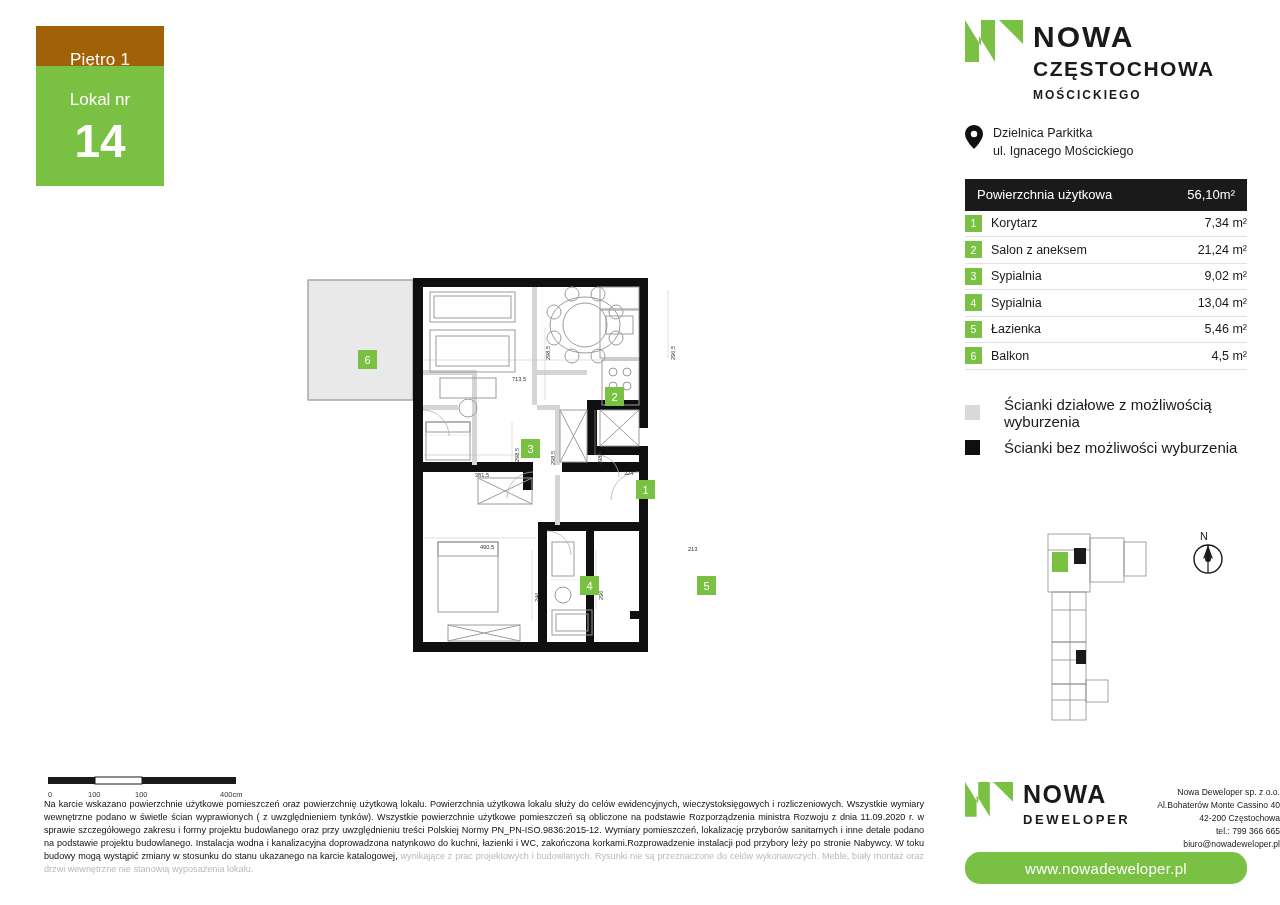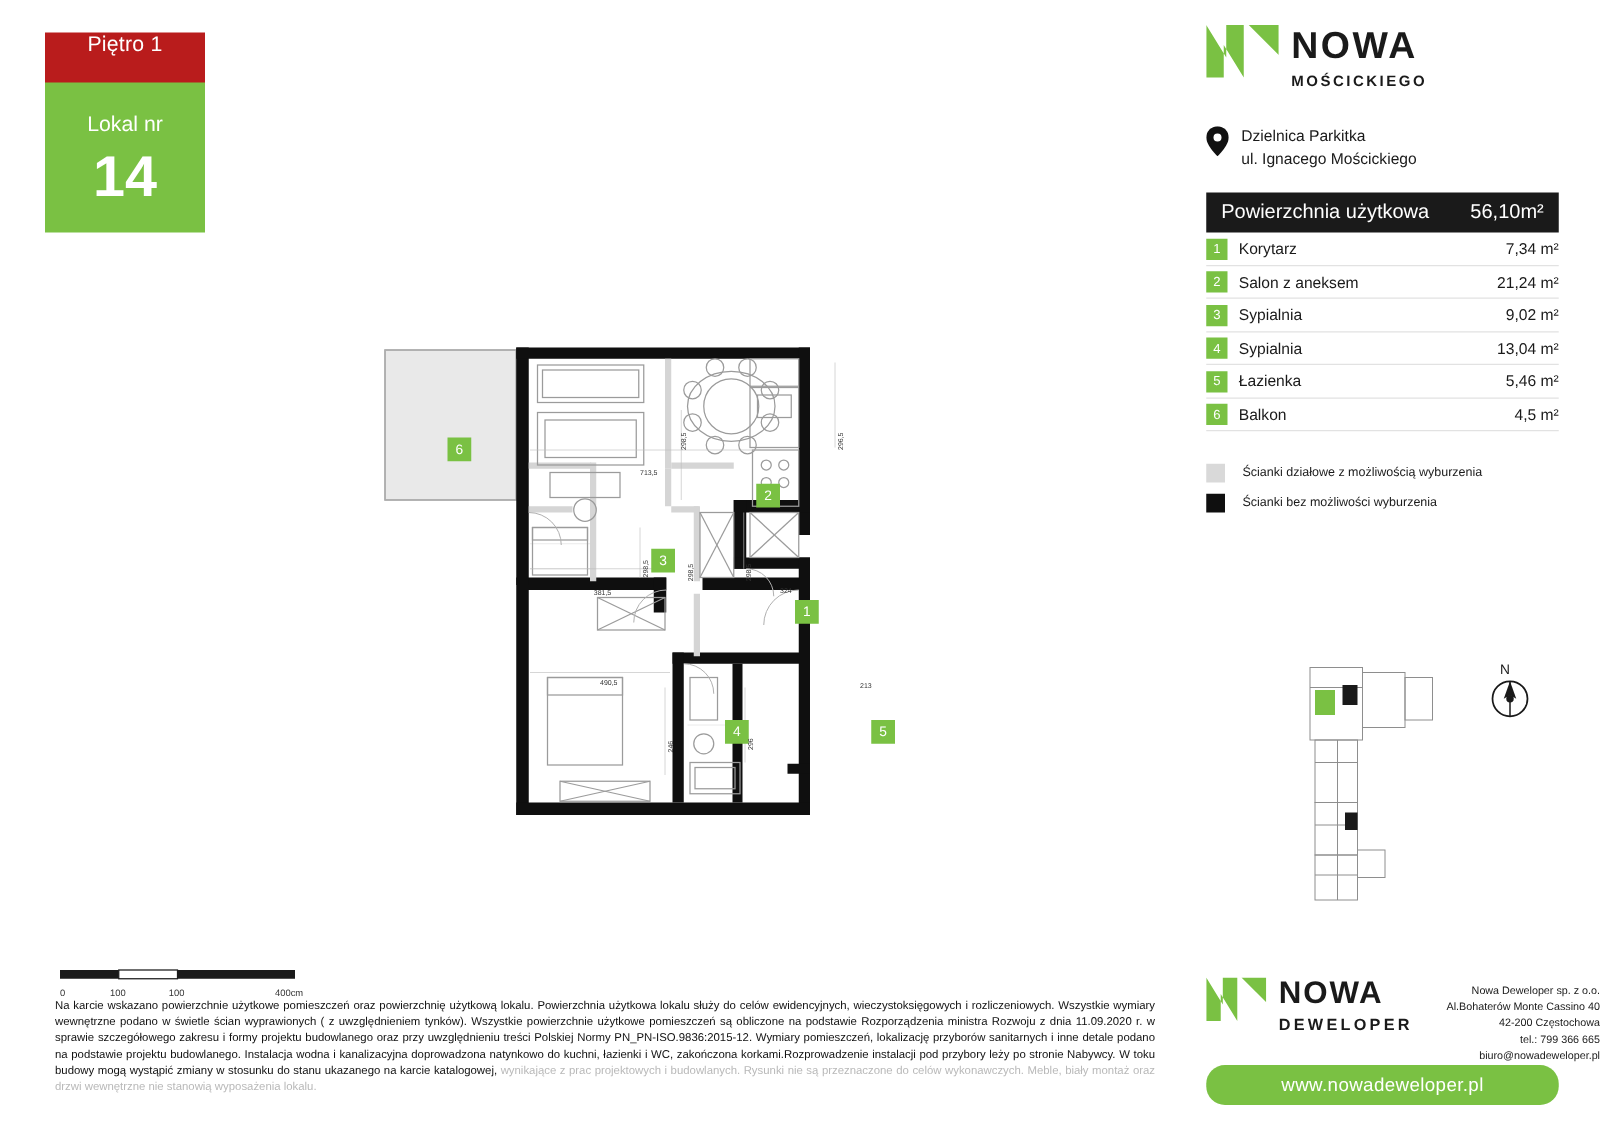--- a/index.html
+++ b/index.html
@@ -10,22 +10,22 @@
     font-family:"Liberation Sans", sans-serif;
     color:#1a1a1a;
     position:relative;
     overflow:hidden;
   }
 
   
   .floor-badge {
     position:absolute; left:36px; top:26px;
     width:128px; height:44px;
-    background:#b91c1c; color:#fff;
-    display:flex; align-items:flex-start; justify-content:center;
+    background:#a16207; color:#fff;
+    display:flex; align-items:flex-end; justify-content:center;
     font-size:17px; letter-spacing:.2px;
   }
   .unit-badge {
     position:absolute; left:36px; top:66px;
     width:128px; height:120px;
     background:#7ac143; color:#fff;
     display:flex; flex-direction:column; align-items:center; justify-content:center;
   }
   .unit-badge .lbl { font-size:17px; margin-top:2px; }
   .unit-badge .num { font-size:46px; font-weight:bold; line-height:1; margin-top:8px; }
@@ -40,38 +40,38 @@
   .brand-text .l2 { font-size:21px; font-weight:bold; letter-spacing:1.5px; line-height:1.25; margin-top:4px;}
   .brand-text .l3 { font-size:12px; font-weight:bold; letter-spacing:2px; margin-top:6px; }
 
   .addr { display:flex; gap:10px; margin-top:22px; align-items:flex-start; }
   .pin { width:18px; height:24px; flex:none; margin-top:1px;}
   .addr-lines { font-size:12.5px; line-height:1.45; }
 
   .area-head {
     margin-top:18px; background:#1a1a1a; color:#fff;
     height:32px; display:flex; align-items:center; justify-content:space-between;
-    padding:0 12px; font-size:16px;
+    padding:0 12px; font-size:13px;
   }
   .area-head .v { font-weight:normal; }
 
   .room-row {
     display:flex; align-items:center; height:26.5px;
     border-bottom:1px solid #e2e2e2; font-size:12.5px;
   }
   .room-row .sq {
     width:17px; height:17px; background:#7ac143; color:#fff;
     font-size:10.5px; display:flex; align-items:center; justify-content:center;
     margin-right:9px; flex:none;
   }
   .room-row .nm { flex:1; }
   .room-row .ar { text-align:right; }
 
   .legend { margin-top:26px; }
-  .legend-row { display:flex; align-items:center; gap:14px; margin-bottom:9px; font-size:10px; }
+  .legend-row { display:flex; align-items:center; gap:24px; margin-bottom:9px; font-size:15px; }
   .legend-sw { width:15px; height:15px; flex:none; }
   .sw-grey { background:#d9d9d9; }
   .sw-black { background:#0f0f0f; }
 
   
   .mini { position:absolute; left:1030px; top:530px; width:140px; height:200px; }
   .mini svg { display:block; }
   .compass { position:absolute; left:1185px; top:532px; width:46px; height:46px; }
   .compass .n { position:absolute; left:15px; top:-2px; font-size:11px; }
 
@@ -261,20 +261,21 @@
 
   <div class="brand">
     <div class="brand-mark">
       <svg width="58" height="58" viewBox="0 0 58 58" xmlns="http://www.w3.org/2000/svg">
         <polygon points="0,0 0,42 14,42 14,16 30,42 30,0 16,0 16,26" fill="#7ac143"></polygon>
         <polygon points="34,0 58,0 58,24" fill="#7ac143"></polygon>
       </svg>
     </div>
     <div class="brand-text">
       <div class="l1">NOWA</div>
+      <div class="l2">CZĘSTOCHOWA</div>
       <div class="l3">MOŚCICKIEGO</div>
     </div>
   </div>
 
   <div class="addr">
     <div class="pin">
       <svg width="18" height="24" viewBox="0 0 18 24" xmlns="http://www.w3.org/2000/svg">
         <path d="M9 0C4 0 0 4 0 9c0 6.5 9 15 9 15s9-8.5 9-15c0-5-4-9-9-9z" fill="#111"></path>
         <circle cx="9" cy="9" r="3.2" fill="#fff"></circle>
       </svg>

